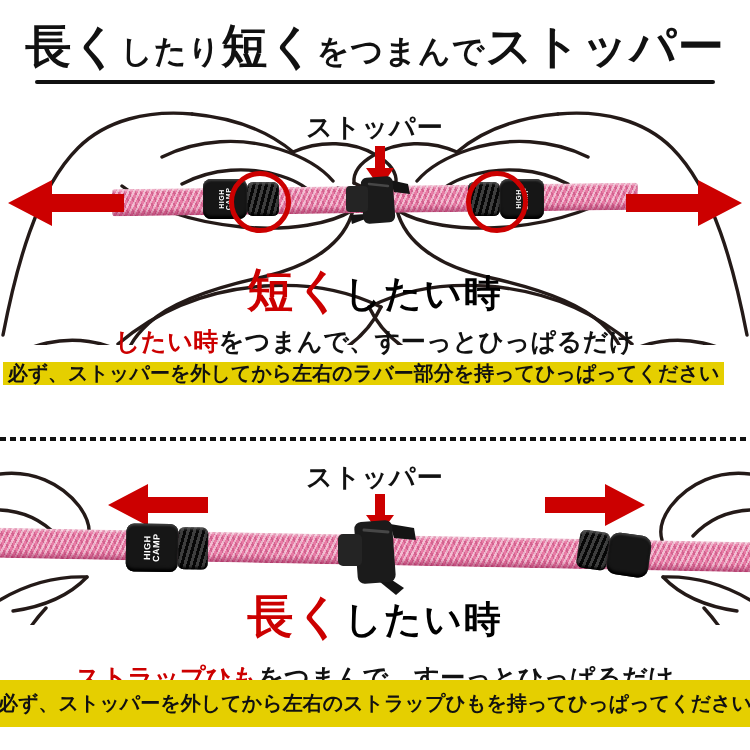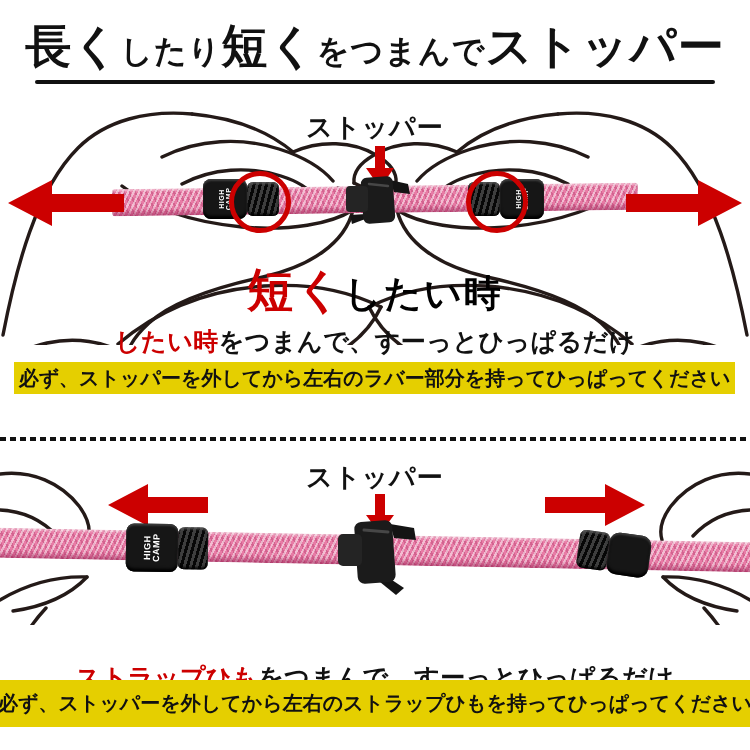--- a/index.html
+++ b/index.html
@@ -181,21 +181,21 @@
       <polygon points="116,25 72,2 72,16 0,16 0,34 72,34 72,48"></polygon>
     </svg>
   </div>
 
   <div class="heading" style="top:260px;">
     <span class="em">短く</span><span class="rest">したい時</span>
   </div>
   <div class="subline" style="top:325px;">
     <span class="em">したい時</span><span>をつまんで、すーっとひっぱるだけ</span>
   </div>
-  <div class="notice" style="top:362px;left:14px;width:721px;height:32px;text-align:right;">必ず、ストッパーを外してから左右のラバー部分を持ってひっぱってください</div>
+  <div class="notice" style="top:362px;left:3px;width:721px;height:23px;text-align:right;">必ず、ストッパーを外してから左右のラバー部分を持ってひっぱってください</div>
 
   <div class="divider"></div>
 
   <div class="illus" style="top:450px;height:175px;">
 
     <svg class="hands" width="750" height="175" viewBox="0 0 750 175">
       <g>
         <path d="M 0,24 C 32,20 61,33 79,56 C 88,68 91,80 88,90"></path>
         <path d="M 0,60 C 23,61 43,71 57,86"></path>
         <path d="M 0,150 C 27,134 57,126 87,127"></path>
@@ -241,18 +241,21 @@
       <rect x="8" y="16" width="24" height="32" rx="5" fill="#242424"></rect>
       <line x1="34" y1="12" x2="58" y2="14" stroke="#474747" stroke-width="3" stroke-linecap="round"></line>
     </svg>
 
     <div class="rubber" style="left:578px;top:82px;transform:rotate(8deg);">
       <div class="ribs" style="width:30px;height:38px;"></div>
       <div class="body" style="width:42px;height:42px;border-radius:10px;"></div>
     </div>
   </div>
 
+  <div class="heading" style="top:586px;">
+    <span class="em">長く</span><span class="rest">したい時</span>
+  </div>
   <div class="subline" style="top:661px;">
     <span class="em">ストラップひも</span><span>をつまんで、すーっとひっぱるだけ</span>
   </div>
   <div class="notice" style="top:680px;left:0;width:750px;height:47px;">必ず、ストッパーを外してから左右のストラップひもを持ってひっぱってください</div>
 
 </div>
 
 </body></html>

